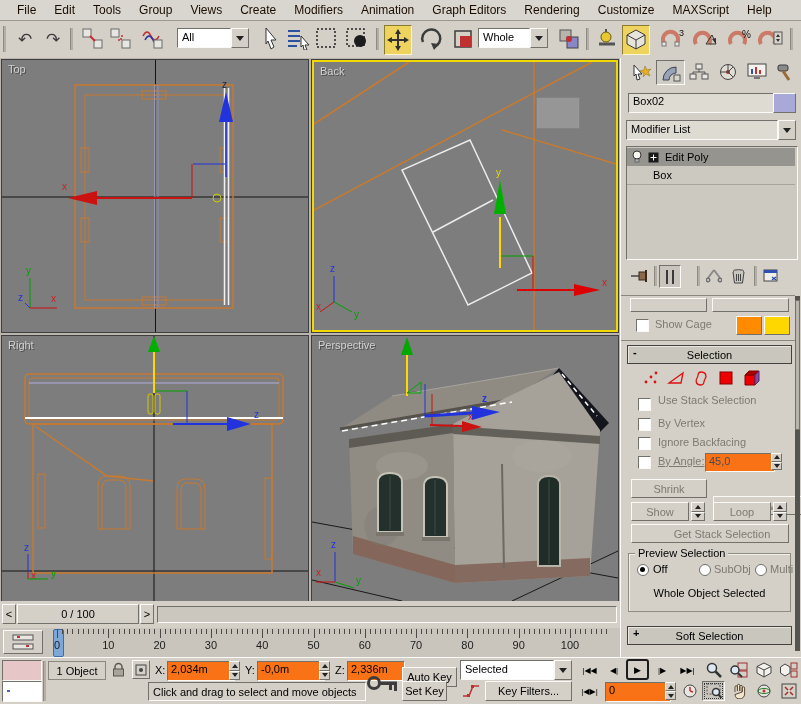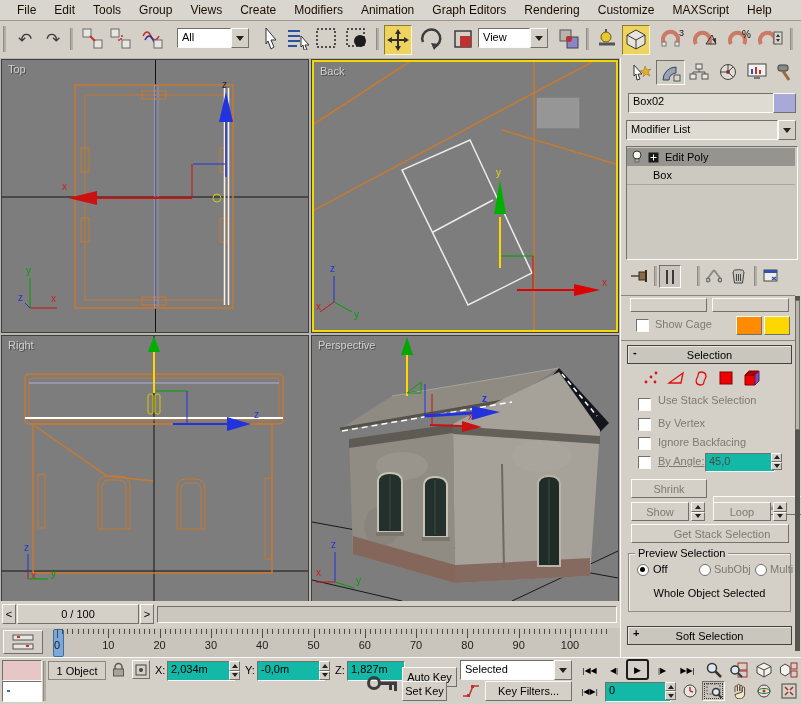--- a/index.html
+++ b/index.html
@@ -1,20 +1,20 @@
 <!DOCTYPE html>
 <html><head>
 <meta charset="utf-8">
 <style>
   html,body{margin:0;padding:0;background:#555;}
   #app{position:relative;width:801px;height:704px;background:#d4d0c8;font-family:"Liberation Sans",sans-serif;font-size:11px;color:#000;overflow:hidden;}
   .abs{position:absolute;}
   .r{background:#d4d0c8;border:1px solid;border-color:#fbfaf7 #72706a #72706a #fbfaf7;}
   .s{border:1px solid;border-color:#72706a #fbfaf7 #fbfaf7 #72706a;}
-  .field{background:#14b8a6;border:1px solid;border-color:#72706a #fbfaf7 #fbfaf7 #72706a;}
+  .field{background:#f97316;border:1px solid;border-color:#72706a #fbfaf7 #fbfaf7 #72706a;}
   .btn{display:flex;align-items:center;justify-content:center;cursor:default;box-sizing:border-box;}
   .pressed-y{background:#eed45e;border:1px solid;border-color:#8a7c2c #fdf6cf #fdf6cf #8a7c2c;}
   .latched{background:#c9c5bd;border:1px solid;border-color:#72706a #fbfaf7 #fbfaf7 #72706a;}
   .ico{display:flex;align-items:center;justify-content:center;}
   
   #menubar{left:0;top:0;width:801px;height:21px;background:#d9d6cf;border-bottom:1px solid #9b988f;display:flex;align-items:center;padding-left:8px;box-sizing:border-box;}
   .menu-item{padding:2px 9px;font-size:12px;color:#1a0d00;}
   
   #toolbar{left:0;top:22px;width:801px;height:36px;background:#d4d0c8;border-bottom:1px solid #8e8b83;}
   .tbtn{position:absolute;top:3px;width:26px;height:28px;}
@@ -156,21 +156,21 @@
           <polygon points="15,23 12,16 20,17" fill="#3c3c3c"></polygon>
         </svg>
     </div>
     <div class="tbtn ico" style="left:450px;">
       <svg width="22" height="22">
           <rect x="3" y="3" width="16" height="16" fill="none" stroke="#3c3c3c" stroke-width="1.5"></rect>
           <rect x="8" y="8" width="11" height="11" fill="#c03030"></rect>
         </svg>
     </div>
     <div class="combo" style="left:478px;top:6px;width:70px;">
-      <div class="cfield">View</div>
+      <div class="cfield">Whole</div>
       <div class="carr">
           <div class="tri-d"></div>
         </div>
     </div>
     <div class="tbtn ico" style="left:556px;">
       <svg width="24" height="24">
           <rect x="3" y="3" width="11" height="11" fill="#b8b4ac" stroke="#555"></rect>
           <rect x="10" y="10" width="11" height="11" fill="#8a86c8" stroke="#444"></rect>
           <circle cx="12" cy="12" r="3" fill="#c03030"></circle>
         </svg>
@@ -565,22 +565,25 @@
     <div class="spin" style="left:319px;top:3px;height:19px;">
         <div>
           <span class="tri-u7"></span>
         </div>
         <div>
           <span class="tri-d7"></span>
         </div>
       </div>
 
     <span class="slabel" style="left:335px;top:6px;">Z:</span>
-    <div class="field abs" style="left:347px;top:3px;width:50px;height:16px;padding:1px 3px;overflow:hidden;"><span>1,827m</span></div>
-
+    <div class="field abs" style="left:347px;top:3px;width:50px;height:16px;padding:1px 3px;overflow:hidden;"><span>2,336m</span></div>
+
+    <div class="s abs" style="left:148px;top:24px;width:212px;height:17px;background:#d4d0c8;display:flex;align-items:center;padding-left:4px;">
+        <span>Click and drag to select and move objects</span>
+      </div>
 
     <div class="abs ico" style="left:366px;top:12px;width:33px;height:26px;">
       <svg width="31" height="17">
           <circle cx="7" cy="8" r="5.5" fill="none" stroke="#3c3c3c" stroke-width="3"></circle>
           <rect x="12" y="6.5" width="18" height="3.5" fill="#3c3c3c"></rect>
           <rect x="22" y="10" width="3" height="5" fill="#3c3c3c"></rect>
           <rect x="27" y="10" width="3" height="6" fill="#3c3c3c"></rect>
         </svg>
     </div>
 

